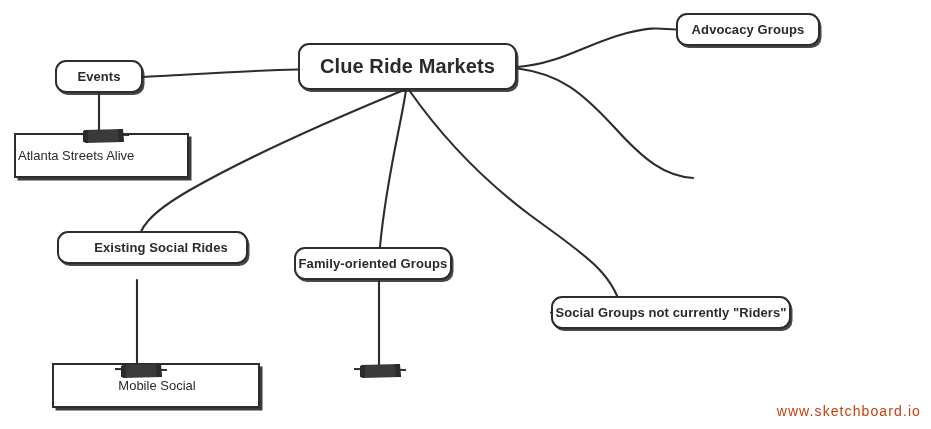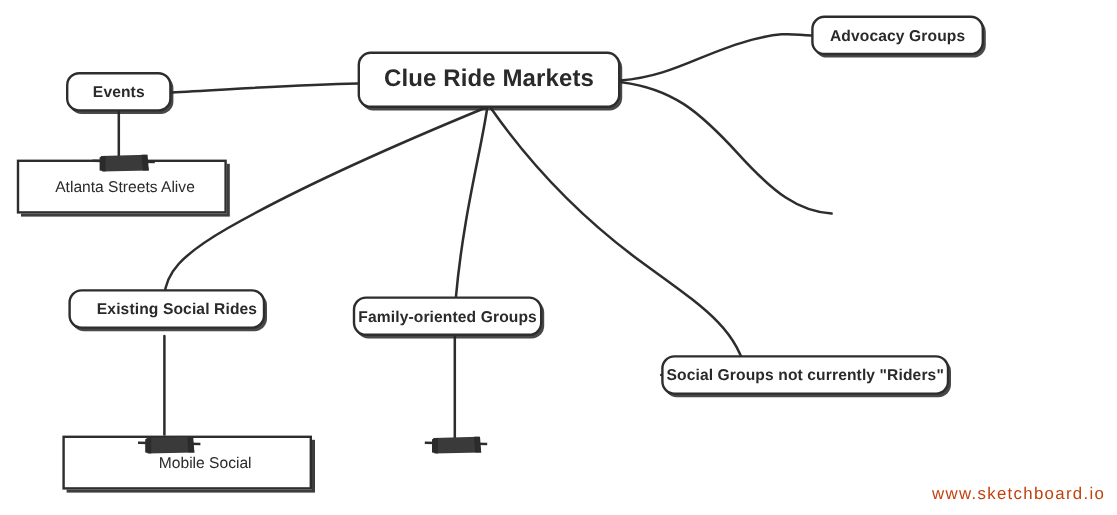--- a/index.html
+++ b/index.html
@@ -38,21 +38,21 @@
     font-weight: bold;
     font-size: 13px;
     letter-spacing: 0.1px;
     box-shadow: 2px 2.5px 0 -0.5px rgba(40,40,40,0.85);
   }
   .node.rect {
     border-radius: 0;
     justify-content: flex-start;
     font-weight: normal;
     font-size: 13px;
-    padding-left: 30px;
+    padding-left: 2px;
     box-shadow: 3px 3px 0 -0.5px rgba(40,40,40,0.9);
   }
   .node .label {
     white-space: nowrap;
   }
   .clip {
     position: absolute;
     z-index: 4;
     pointer-events: none;
   }
@@ -106,21 +106,21 @@
 
   <div class="node rounded" style="left:676px; top:13px; width:144px; height:33px;">
     <span class="label">Advocacy Groups</span>
   </div>
 
 
   <div class="node rounded" style="left:551px; top:296px; width:240px; height:33px;">
     <span class="label">Social Groups not currently "Riders"</span>
   </div>
 
-  <div class="node rounded" style="left:57px; top:241px; width:164px; height:33px;padding-left:17px;">
+  <div class="node rounded" style="left:57px; top:231px; width:191px; height:33px;padding-left:17px;">
     <span class="label">Existing Social Rides</span>
   </div>
 
   <div class="node rounded" style="left:294px; top:247px; width:158px; height:33px;">
     <span class="label">Family-oriented Groups</span>
   </div>
 
   <div class="node rect" style="left:14px; top:133px; width:175px; height:45px;">
     <span class="label">Atlanta Streets Alive</span>
   </div>

